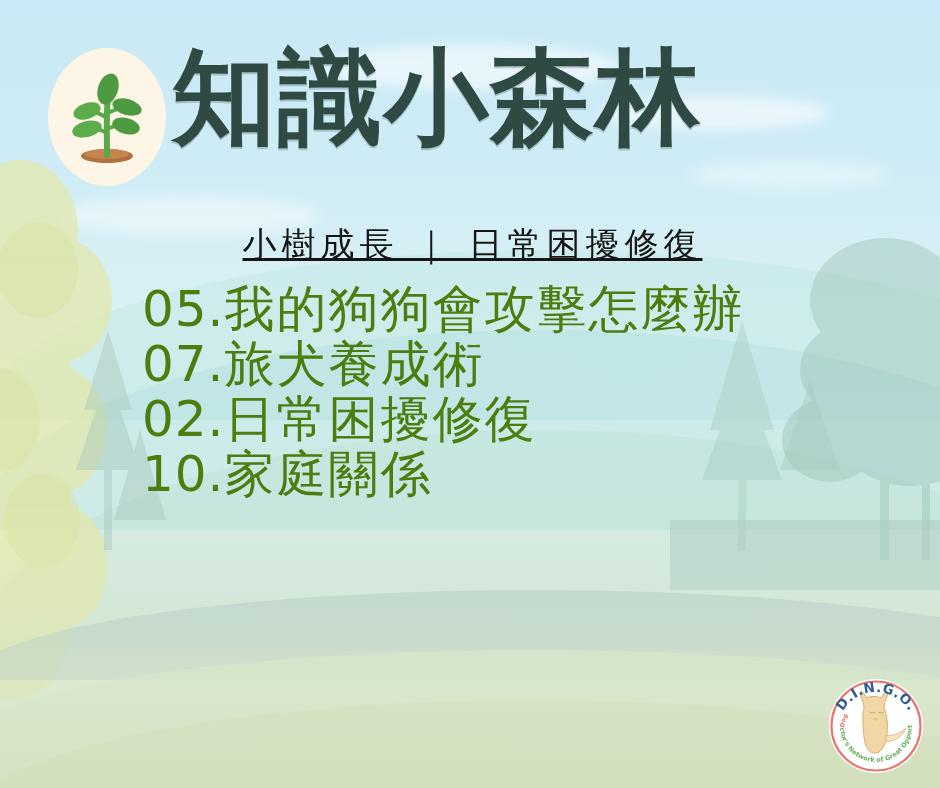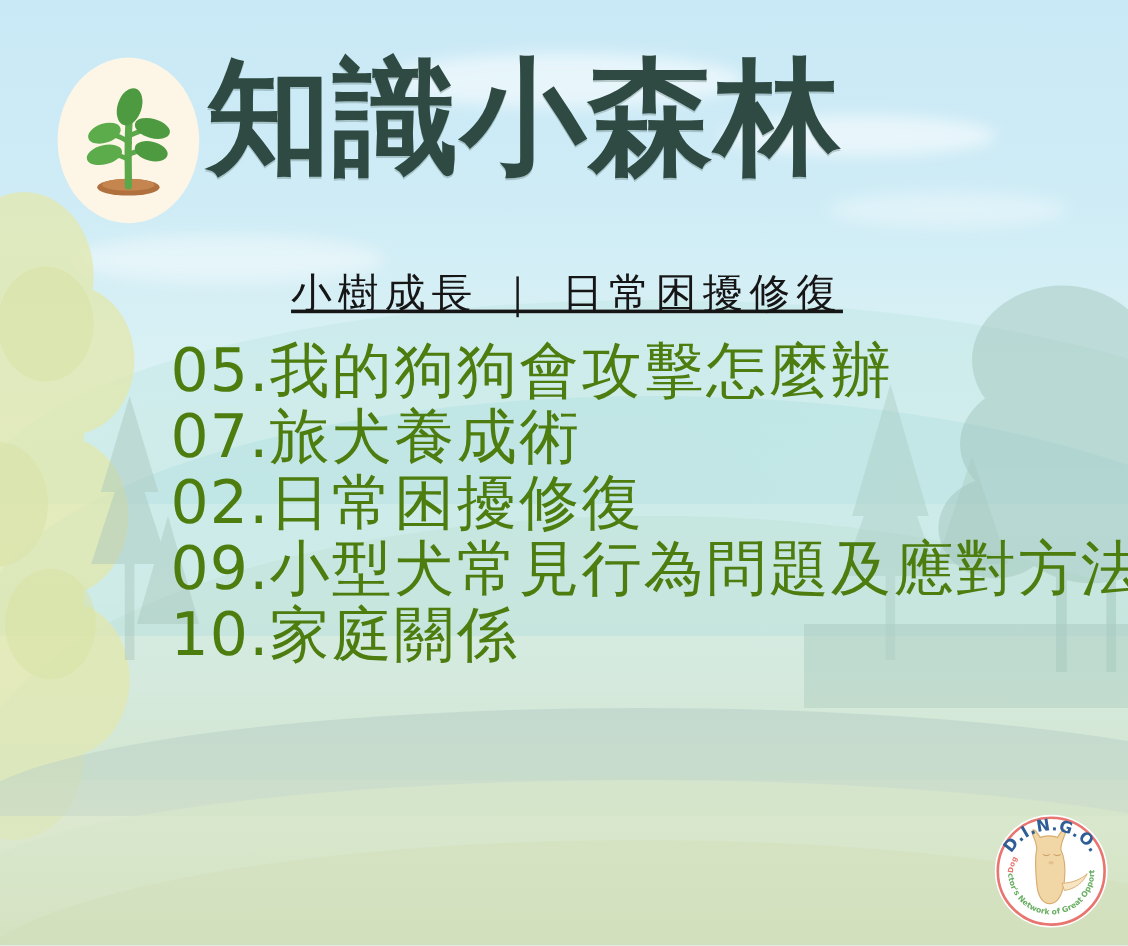--- a/index.html
+++ b/index.html
@@ -239,23 +239,20 @@
     <li class="topic-item">
       <span class="topic-num">05.</span><span>我的狗狗會攻擊怎麼辦</span>
     </li>
     <li class="topic-item">
       <span class="topic-num">07.</span><span>旅犬養成術</span>
     </li>
     <li class="topic-item">
       <span class="topic-num">02.</span><span>日常困擾修復</span>
     </li>
     <li class="topic-item">
-      <span class="topic-num">09.</span><span>小型犬常見行為問題及應對方法</span>
-    </li>
-    <li class="topic-item">
       <span class="topic-num">10.</span><span>家庭關係</span>
     </li>
   </ul>
 
   <div class="dingo-badge">
     <svg viewBox="0 0 104 104">
       <defs>
         <path id="arcTop" d="M 14,56 A 38,38 0 0 1 90,56"></path>
         <path id="arcTopIn" d="M 20,56 A 32,32 0 0 1 84,56"></path>
         <path id="arcBottom" d="M 16,52 A 36,36 0 0 0 88,52"></path>

